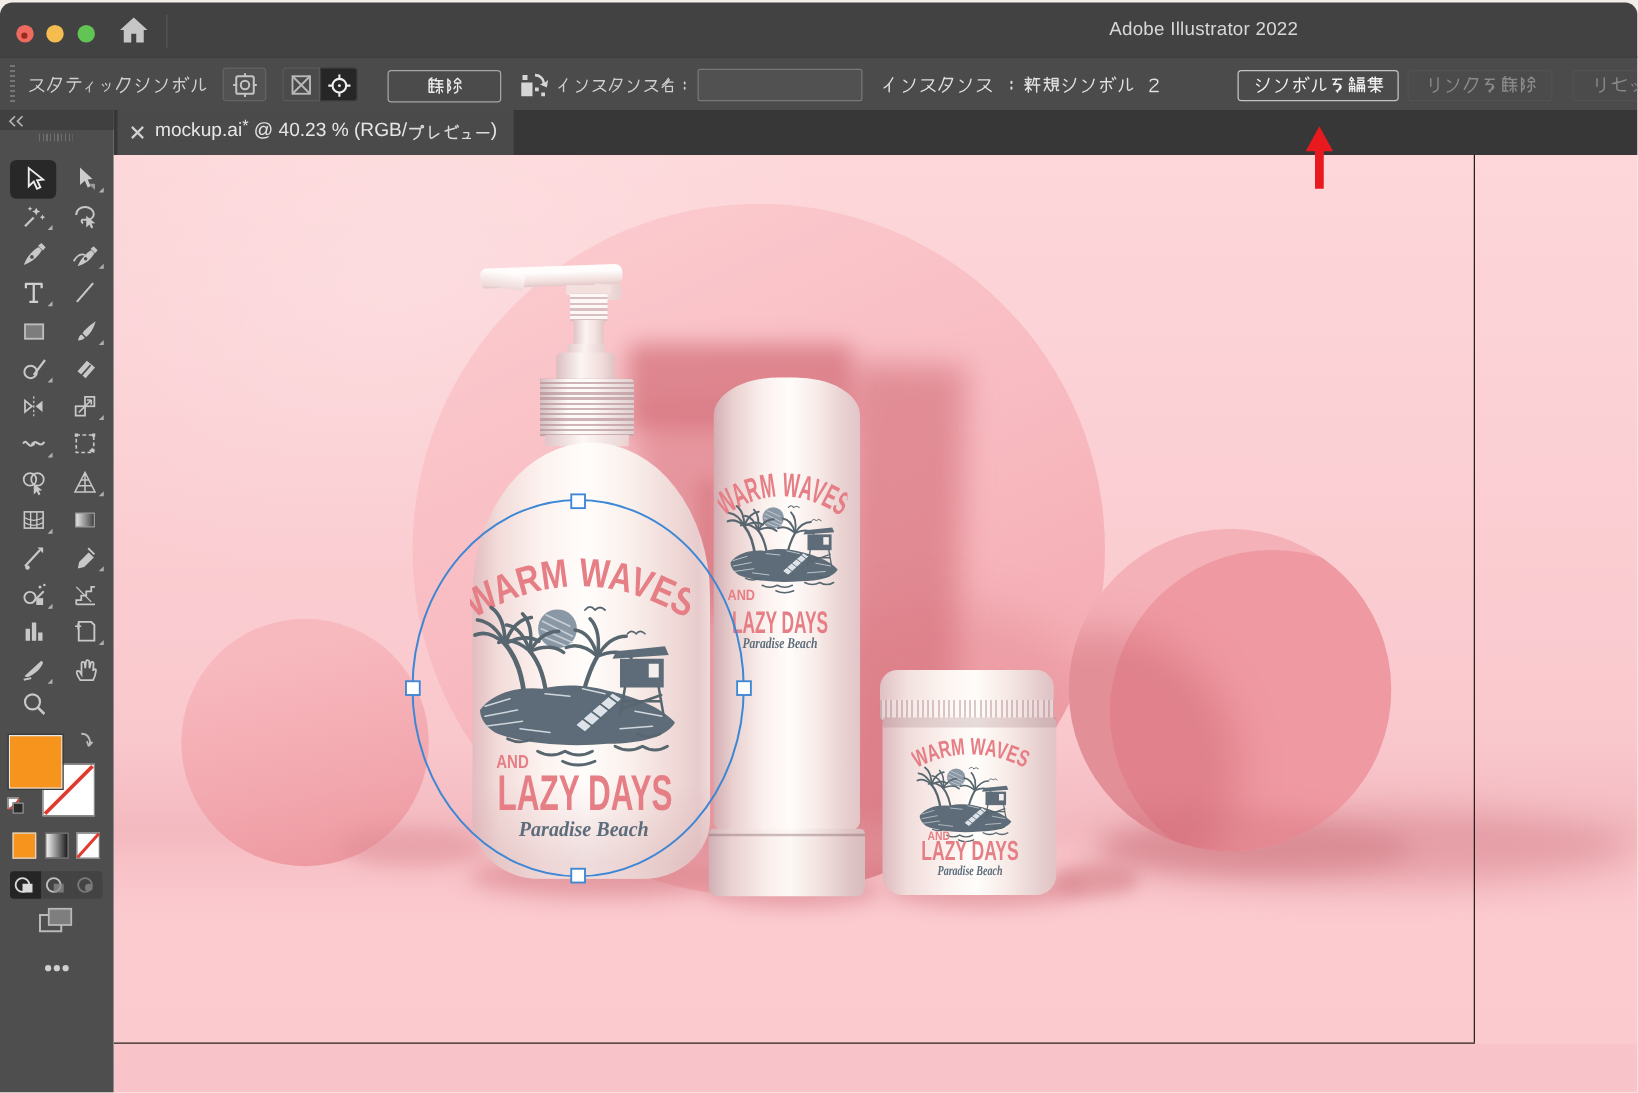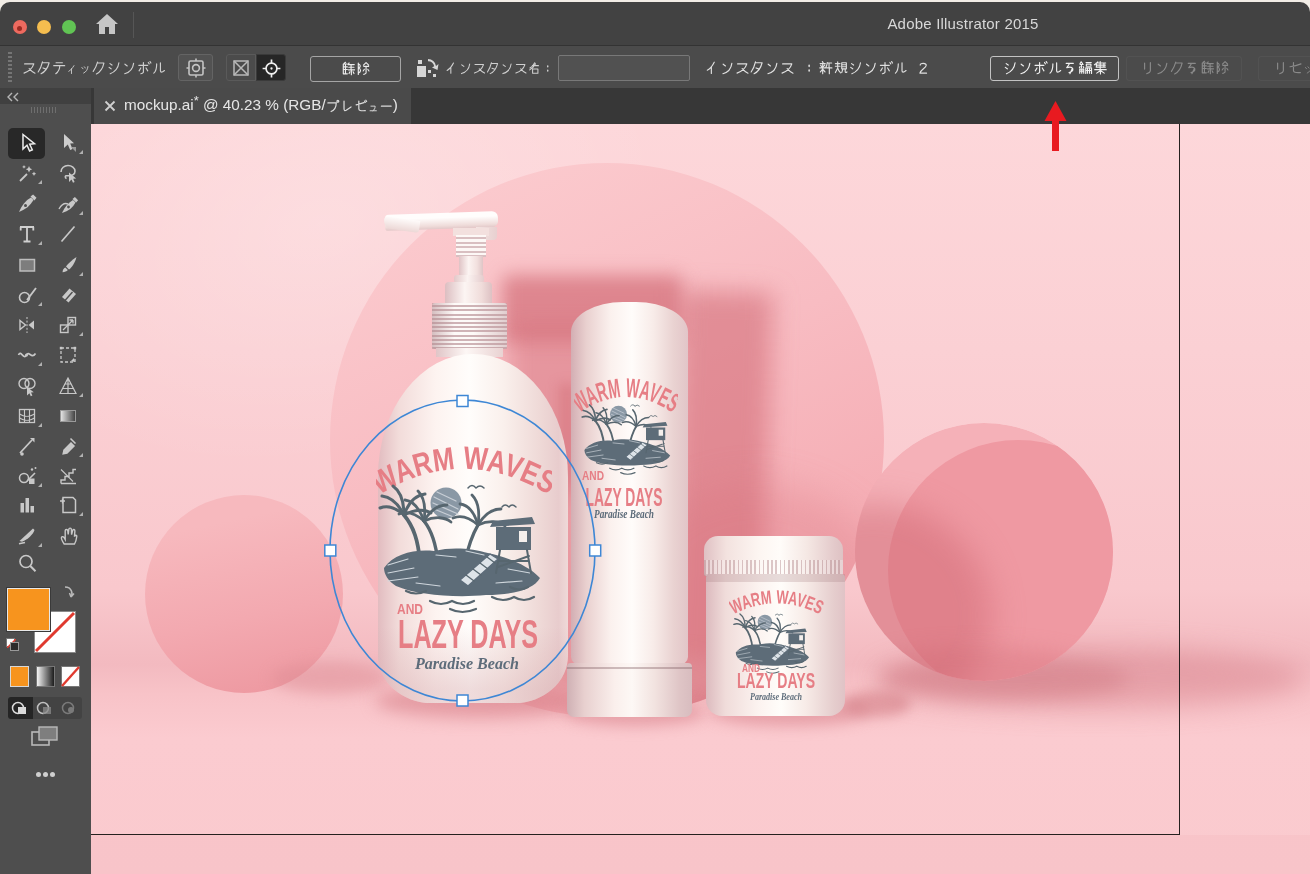--- a/index.html
+++ b/index.html
@@ -76,21 +76,21 @@
   </svg>
 <div id="titlebar">
   <div class="tl" style="left:13px;background:#ee6a5f;"></div>
   <div class="tl" style="left:8px;top:24px;width:5px;height:5px;background:#9c2b22;left:17px;"></div>
   <div class="tl" style="left:37px;background:#f5bd4f;"></div>
   <div class="tl" style="left:62px;background:#61c454;"></div>
   <svg style="position:absolute;left:95px;top:11px" width="24" height="22" viewBox="0 0 24 22">
       <path d="M12 1 23 11h-3v10h-6v-7h-4v7H4V11H1Z" fill="#c6c6c6"></path>
     </svg>
   <div style="position:absolute;left:133px;top:10px;width:1px;height:26px;background:#565656"></div>
-  <div id="ttext">Adobe Illustrator 2015</div>
+  <div id="ttext">Adobe Illustrator 2022</div>
 </div>
 <div id="ctrlbar">
     <div style="position:absolute;left:8px;top:6px;width:4px;height:31px;background:repeating-linear-gradient(180deg,#757575 0 2px,rgba(0,0,0,0) 2px 4px)"></div>
     <div style="position:absolute;left:22px;top:14px">
       <svg width="144.2" height="15.9" viewBox="0 0 1000 104" style="display:block">
         <g stroke="#cfcfcf" stroke-width="8" fill="none" stroke-linecap="round" stroke-linejoin="round">
           <g transform="translate(0,0)">
             <path d="M18,24 H82 C74,50 48,76 14,88 M50,56 C62,70 75,80 90,88"></path>
           </g>
           <g transform="translate(104,0)">

